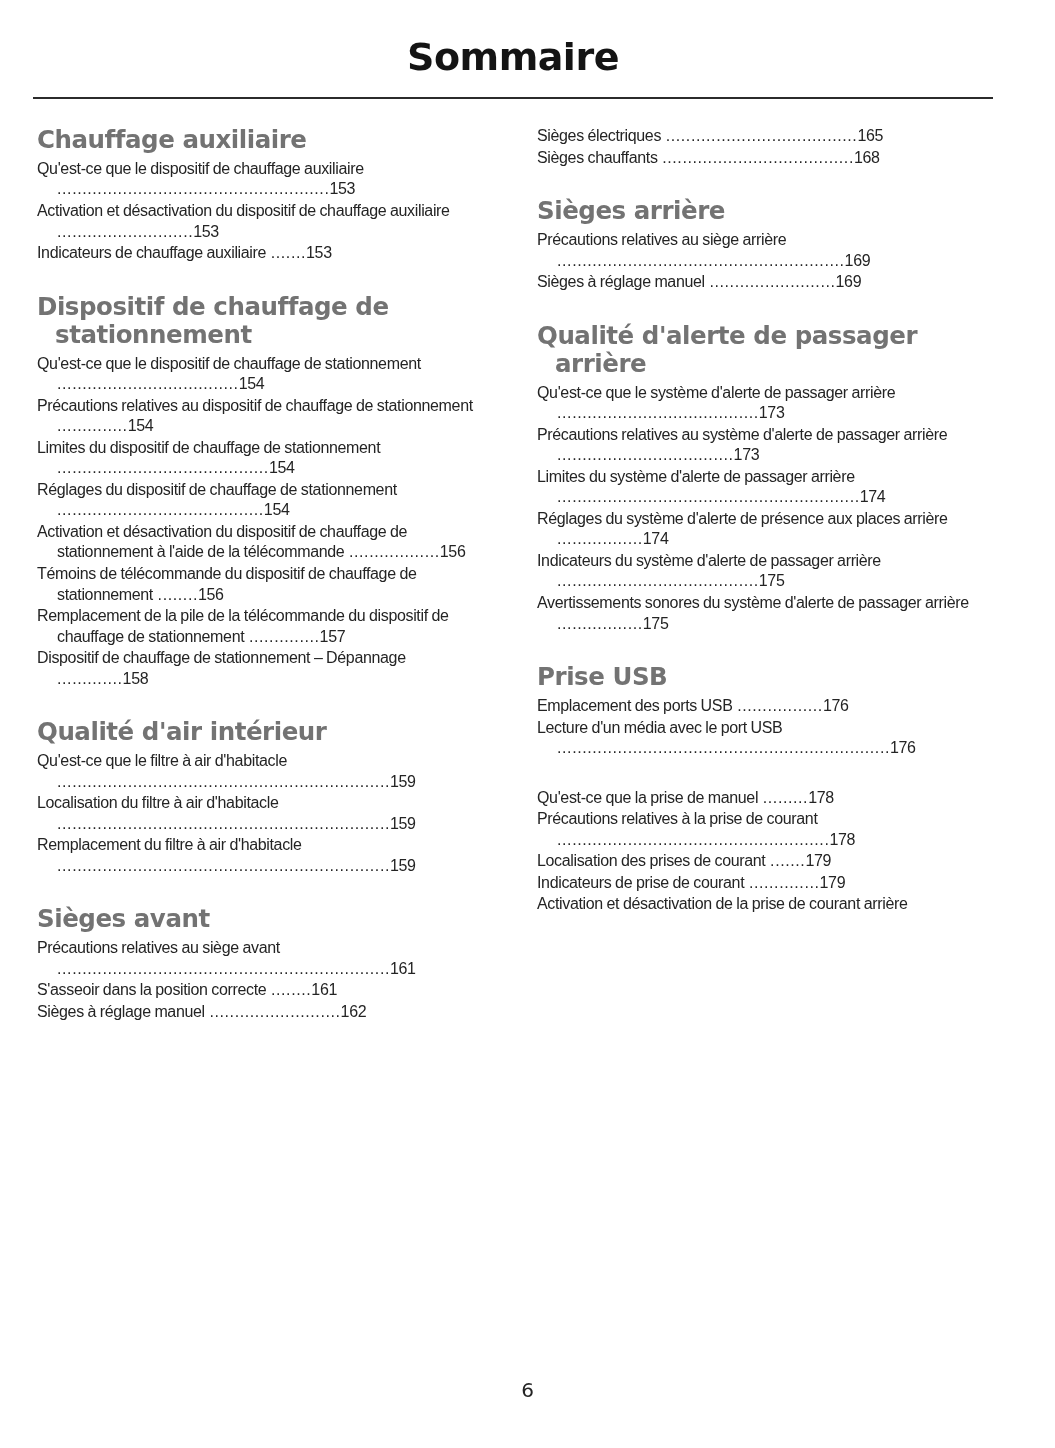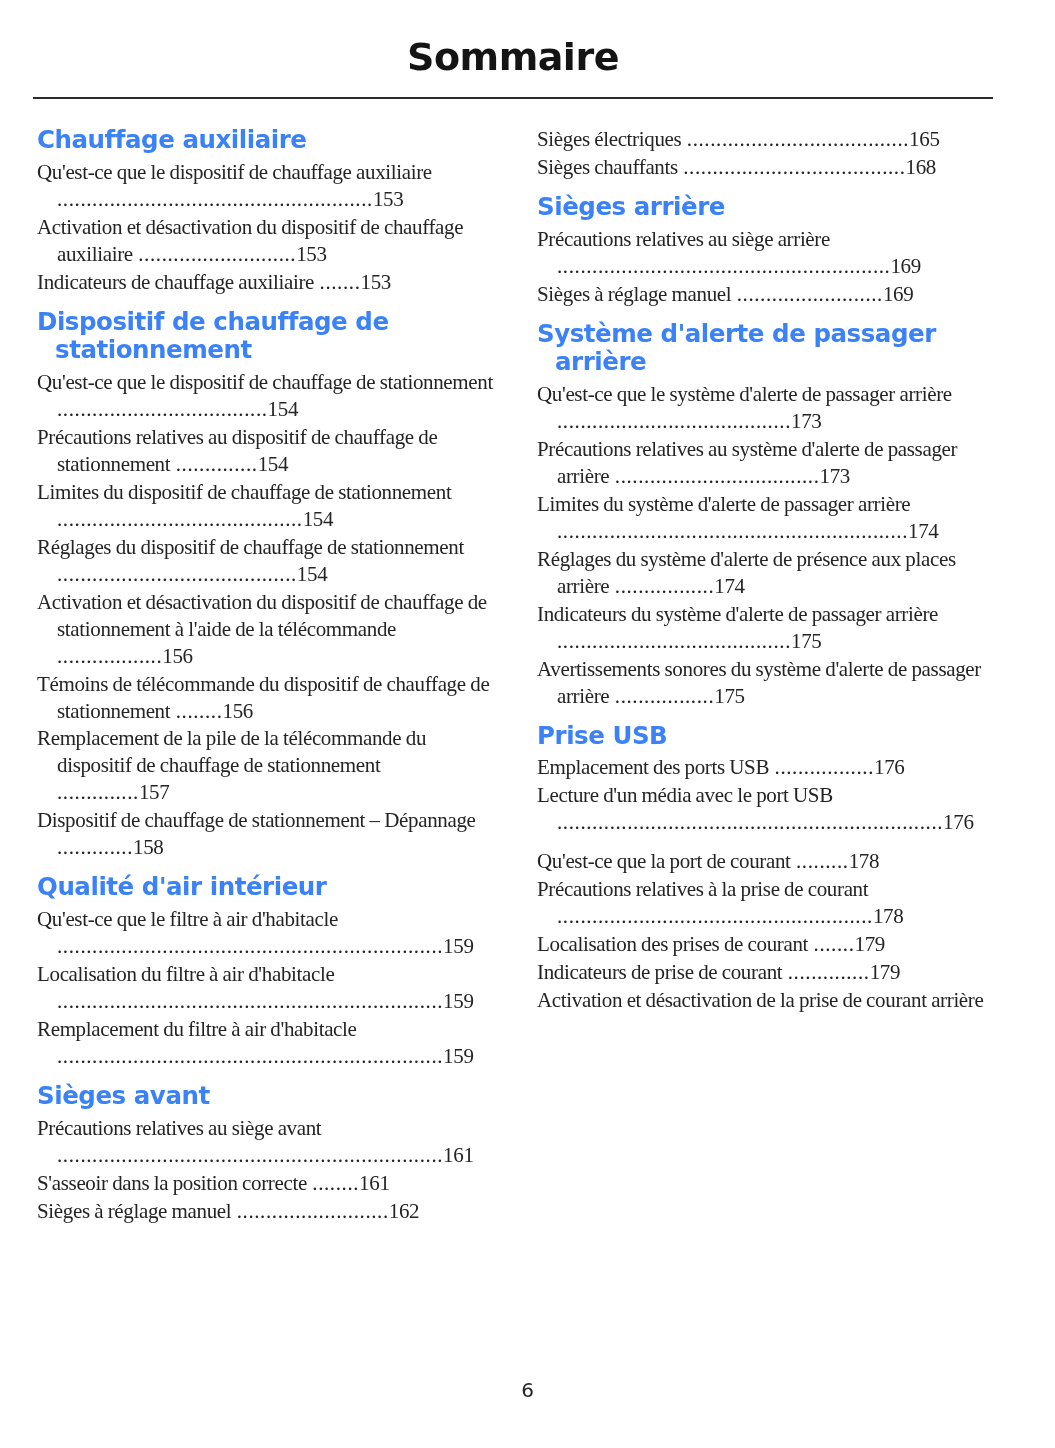--- a/index.html
+++ b/index.html
@@ -58,38 +58,38 @@
     align-items: flex-start;
   }
 
   .column {
     width: 456px;
     flex: 0 0 456px;
   }
 
   
   .section { margin-bottom: 0; }
-  .section + .section { margin-top: 12px; }
+  .section + .section { margin-top: 29px; }
 
   .section-heading {
     font-family: "DejaVu Sans", sans-serif;
     font-weight: bold;
     font-size: 24.5px;
     line-height: 1.14;
     letter-spacing: -0.45px;
-    color: #3b82f6;
+    color: #737373;
     padding-left: 18px;
     text-indent: -18px;
     margin-bottom: 5px;
   }
 
   
   .toc-entry {
-    font-family: Liberation Serif, serif;
-    font-size: 21px;
+    font-family: Liberation Sans, sans-serif;
+    font-size: 16px;
     line-height: 1.285;
     color: #242424;
     padding-left: 20px;
     text-indent: -20px;
     margin-bottom: 1px;
     letter-spacing: -0.35px;
     word-spacing: -0.4px;
   }
 
   .toc-entry .leader {
@@ -154,35 +154,35 @@
         <div class="section">
           <div class="toc-entry"><span>Sièges électriques</span><span class="leader"> ......................................</span><span>165</span></div>
           <div class="toc-entry"><span>Sièges chauffants</span><span class="leader"> ......................................</span><span>168</span></div>
         </div>
         <div class="section">
           <div class="section-heading">Sièges arrière</div>
           <div class="toc-entry"><span>Précautions relatives au siège arrière</span><span class="leader"> .........................................................</span><span>169</span></div>
           <div class="toc-entry"><span>Sièges à réglage manuel</span><span class="leader"> .........................</span><span>169</span></div>
         </div>
         <div class="section">
-          <div class="section-heading">Système d'alerte de passager arrière</div>
+          <div class="section-heading">Qualité d'alerte de passager arrière</div>
           <div class="toc-entry"><span>Qu'est-ce que le système d'alerte de passager arrière</span><span class="leader"> ........................................</span><span>173</span></div>
           <div class="toc-entry"><span>Précautions relatives au système d'alerte de passager arrière</span><span class="leader"> ...................................</span><span>173</span></div>
           <div class="toc-entry"><span>Limites du système d'alerte de passager arrière</span><span class="leader"> ............................................................</span><span>174</span></div>
           <div class="toc-entry"><span>Réglages du système d'alerte de présence aux places arrière</span><span class="leader"> .................</span><span>174</span></div>
           <div class="toc-entry"><span>Indicateurs du système d'alerte de passager arrière</span><span class="leader"> ........................................</span><span>175</span></div>
           <div class="toc-entry"><span>Avertissements sonores du système d'alerte de passager arrière</span><span class="leader"> .................</span><span>175</span></div>
         </div>
         <div class="section">
           <div class="section-heading">Prise USB</div>
           <div class="toc-entry"><span>Emplacement des ports USB</span><span class="leader"> .................</span><span>176</span></div>
           <div class="toc-entry"><span>Lecture d'un média avec le port USB</span><span class="leader"> ..................................................................</span><span>176</span></div>
         </div>
         <div class="section">
-          <div class="toc-entry"><span>Qu'est-ce que la port de courant</span><span class="leader"> .........</span><span>178</span></div>
+          <div class="toc-entry"><span>Qu'est-ce que la prise de manuel</span><span class="leader"> .........</span><span>178</span></div>
           <div class="toc-entry"><span>Précautions relatives à la prise de courant</span><span class="leader">  ......................................................</span><span>178</span></div>
           <div class="toc-entry"><span>Localisation des prises de courant</span><span class="leader"> .......</span><span>179</span></div>
           <div class="toc-entry"><span>Indicateurs de prise de courant</span><span class="leader"> ..............</span><span>179</span></div>
           <div class="toc-entry"><span>Activation et désactivation de la prise de courant arrière</span></div>
         </div>
       </div>
   </div>
 
   <div class="page-footer">6</div>
 

